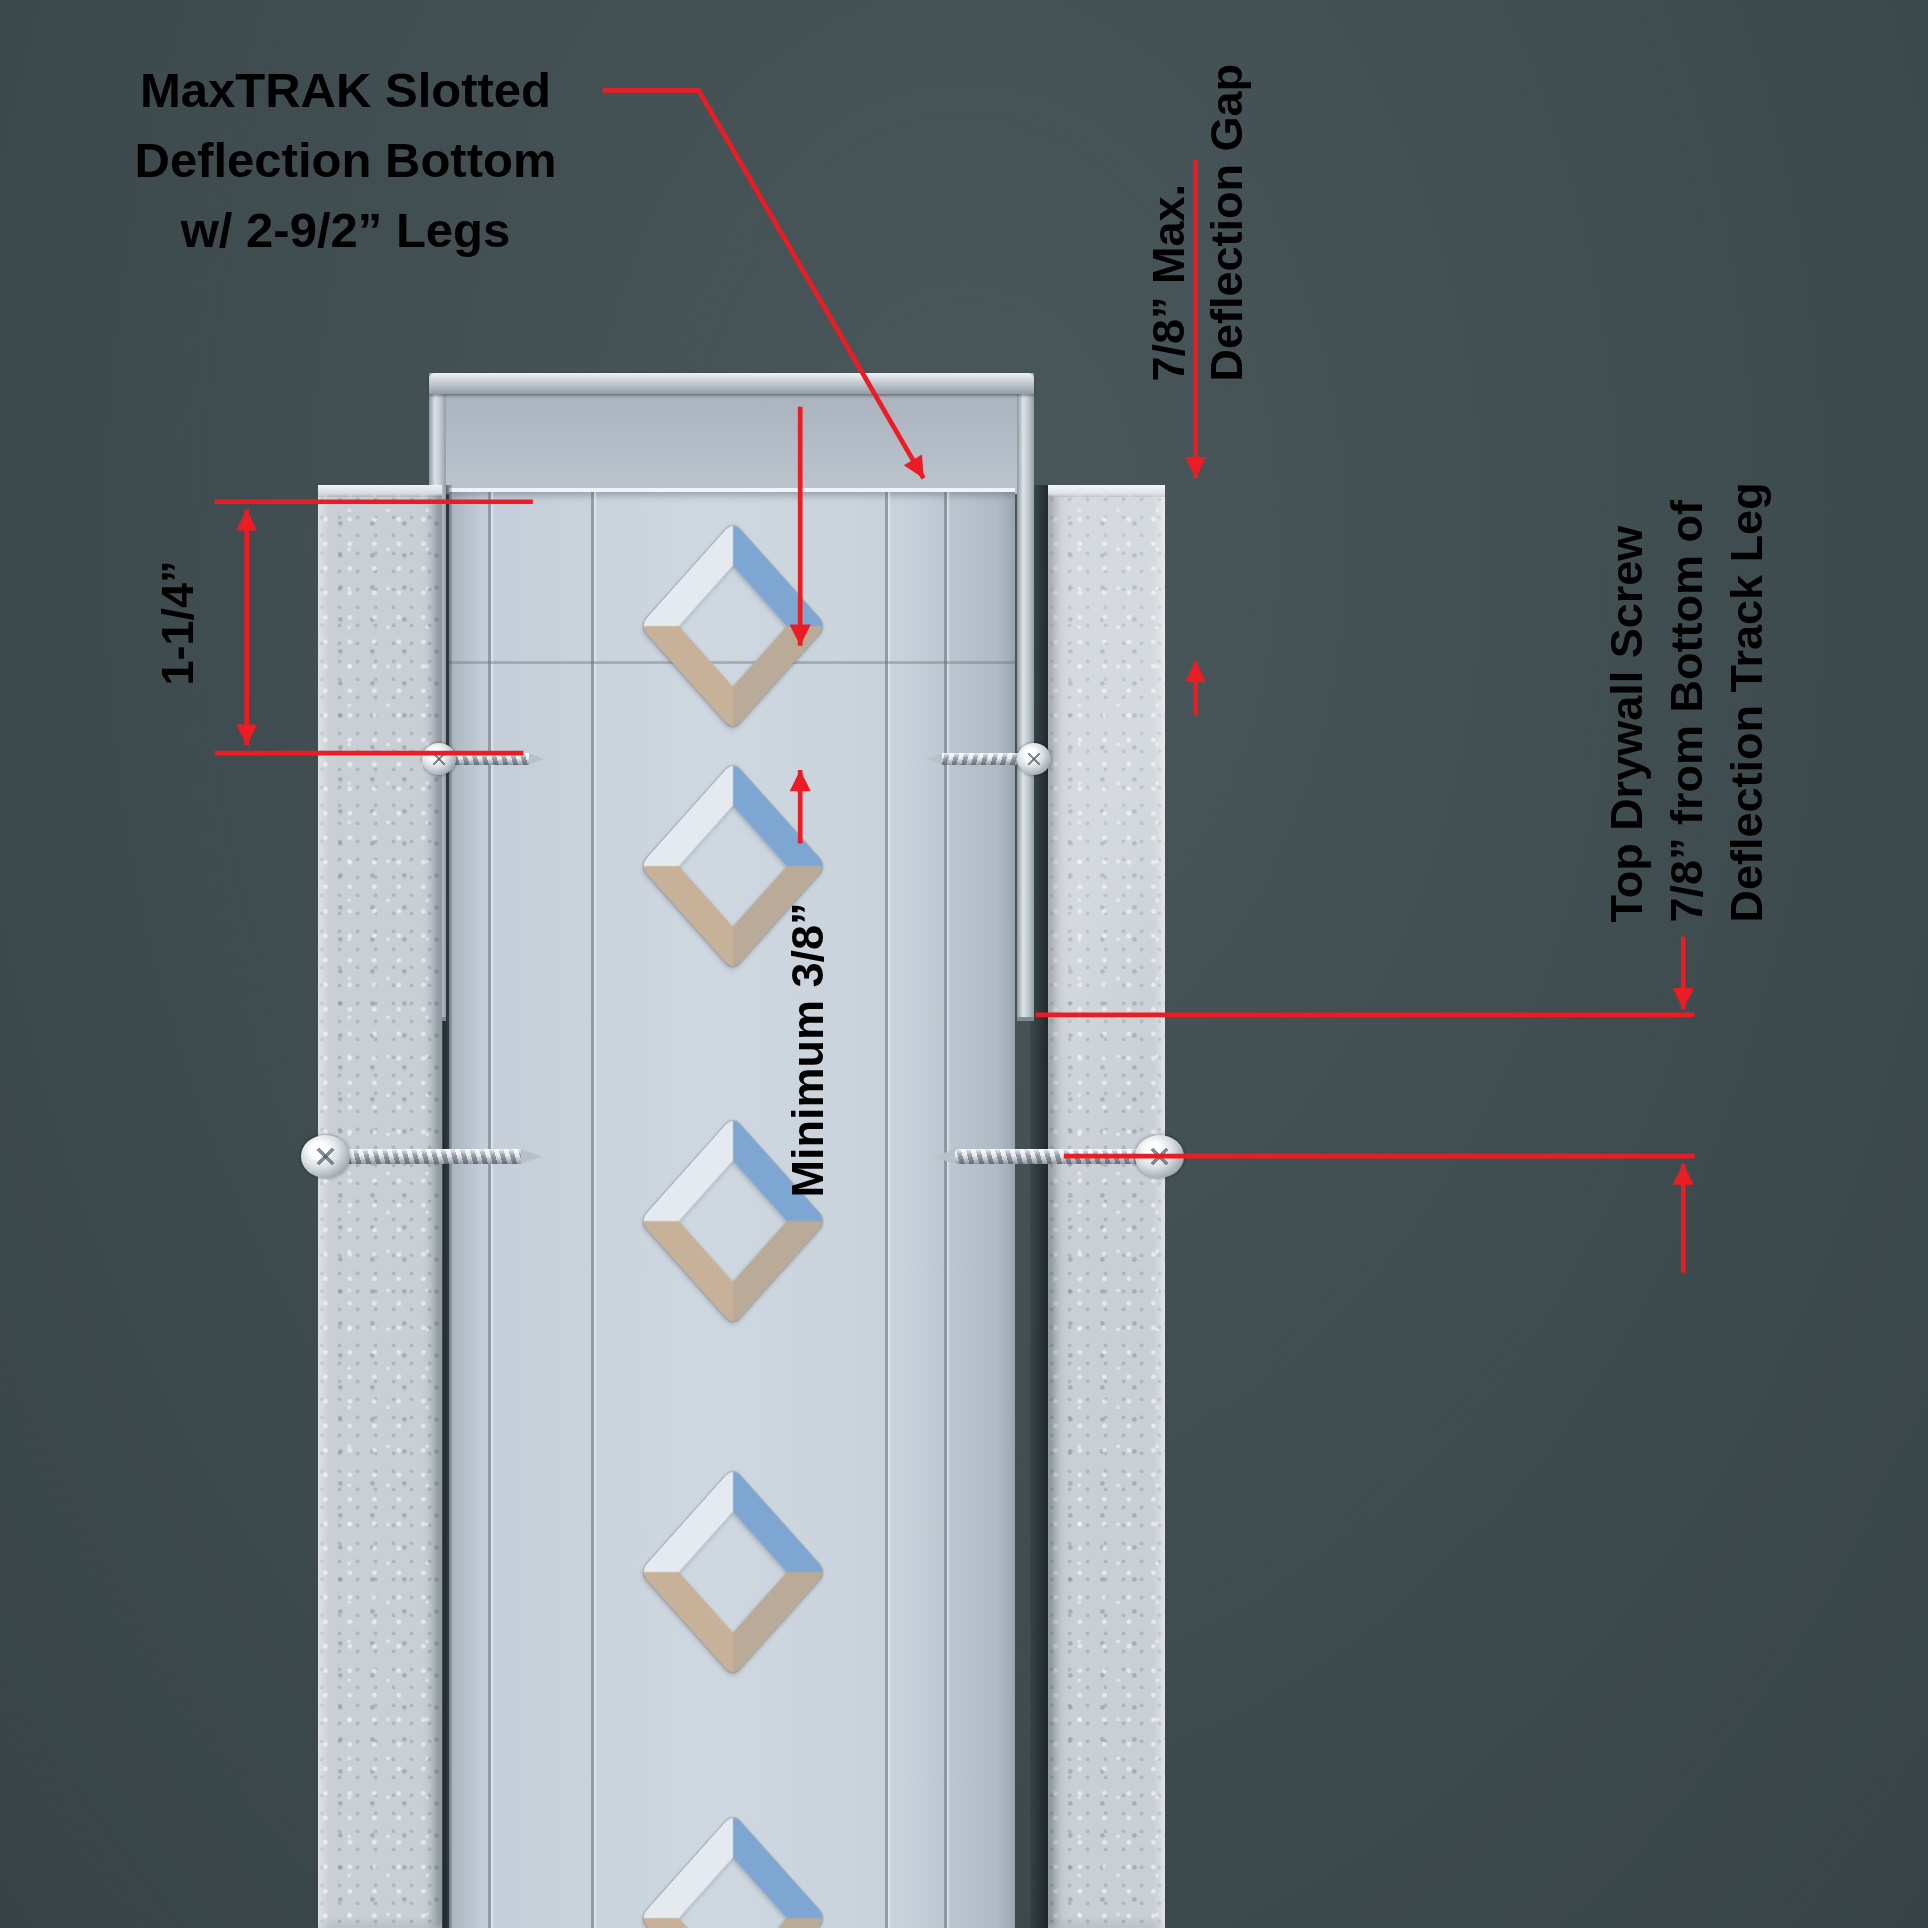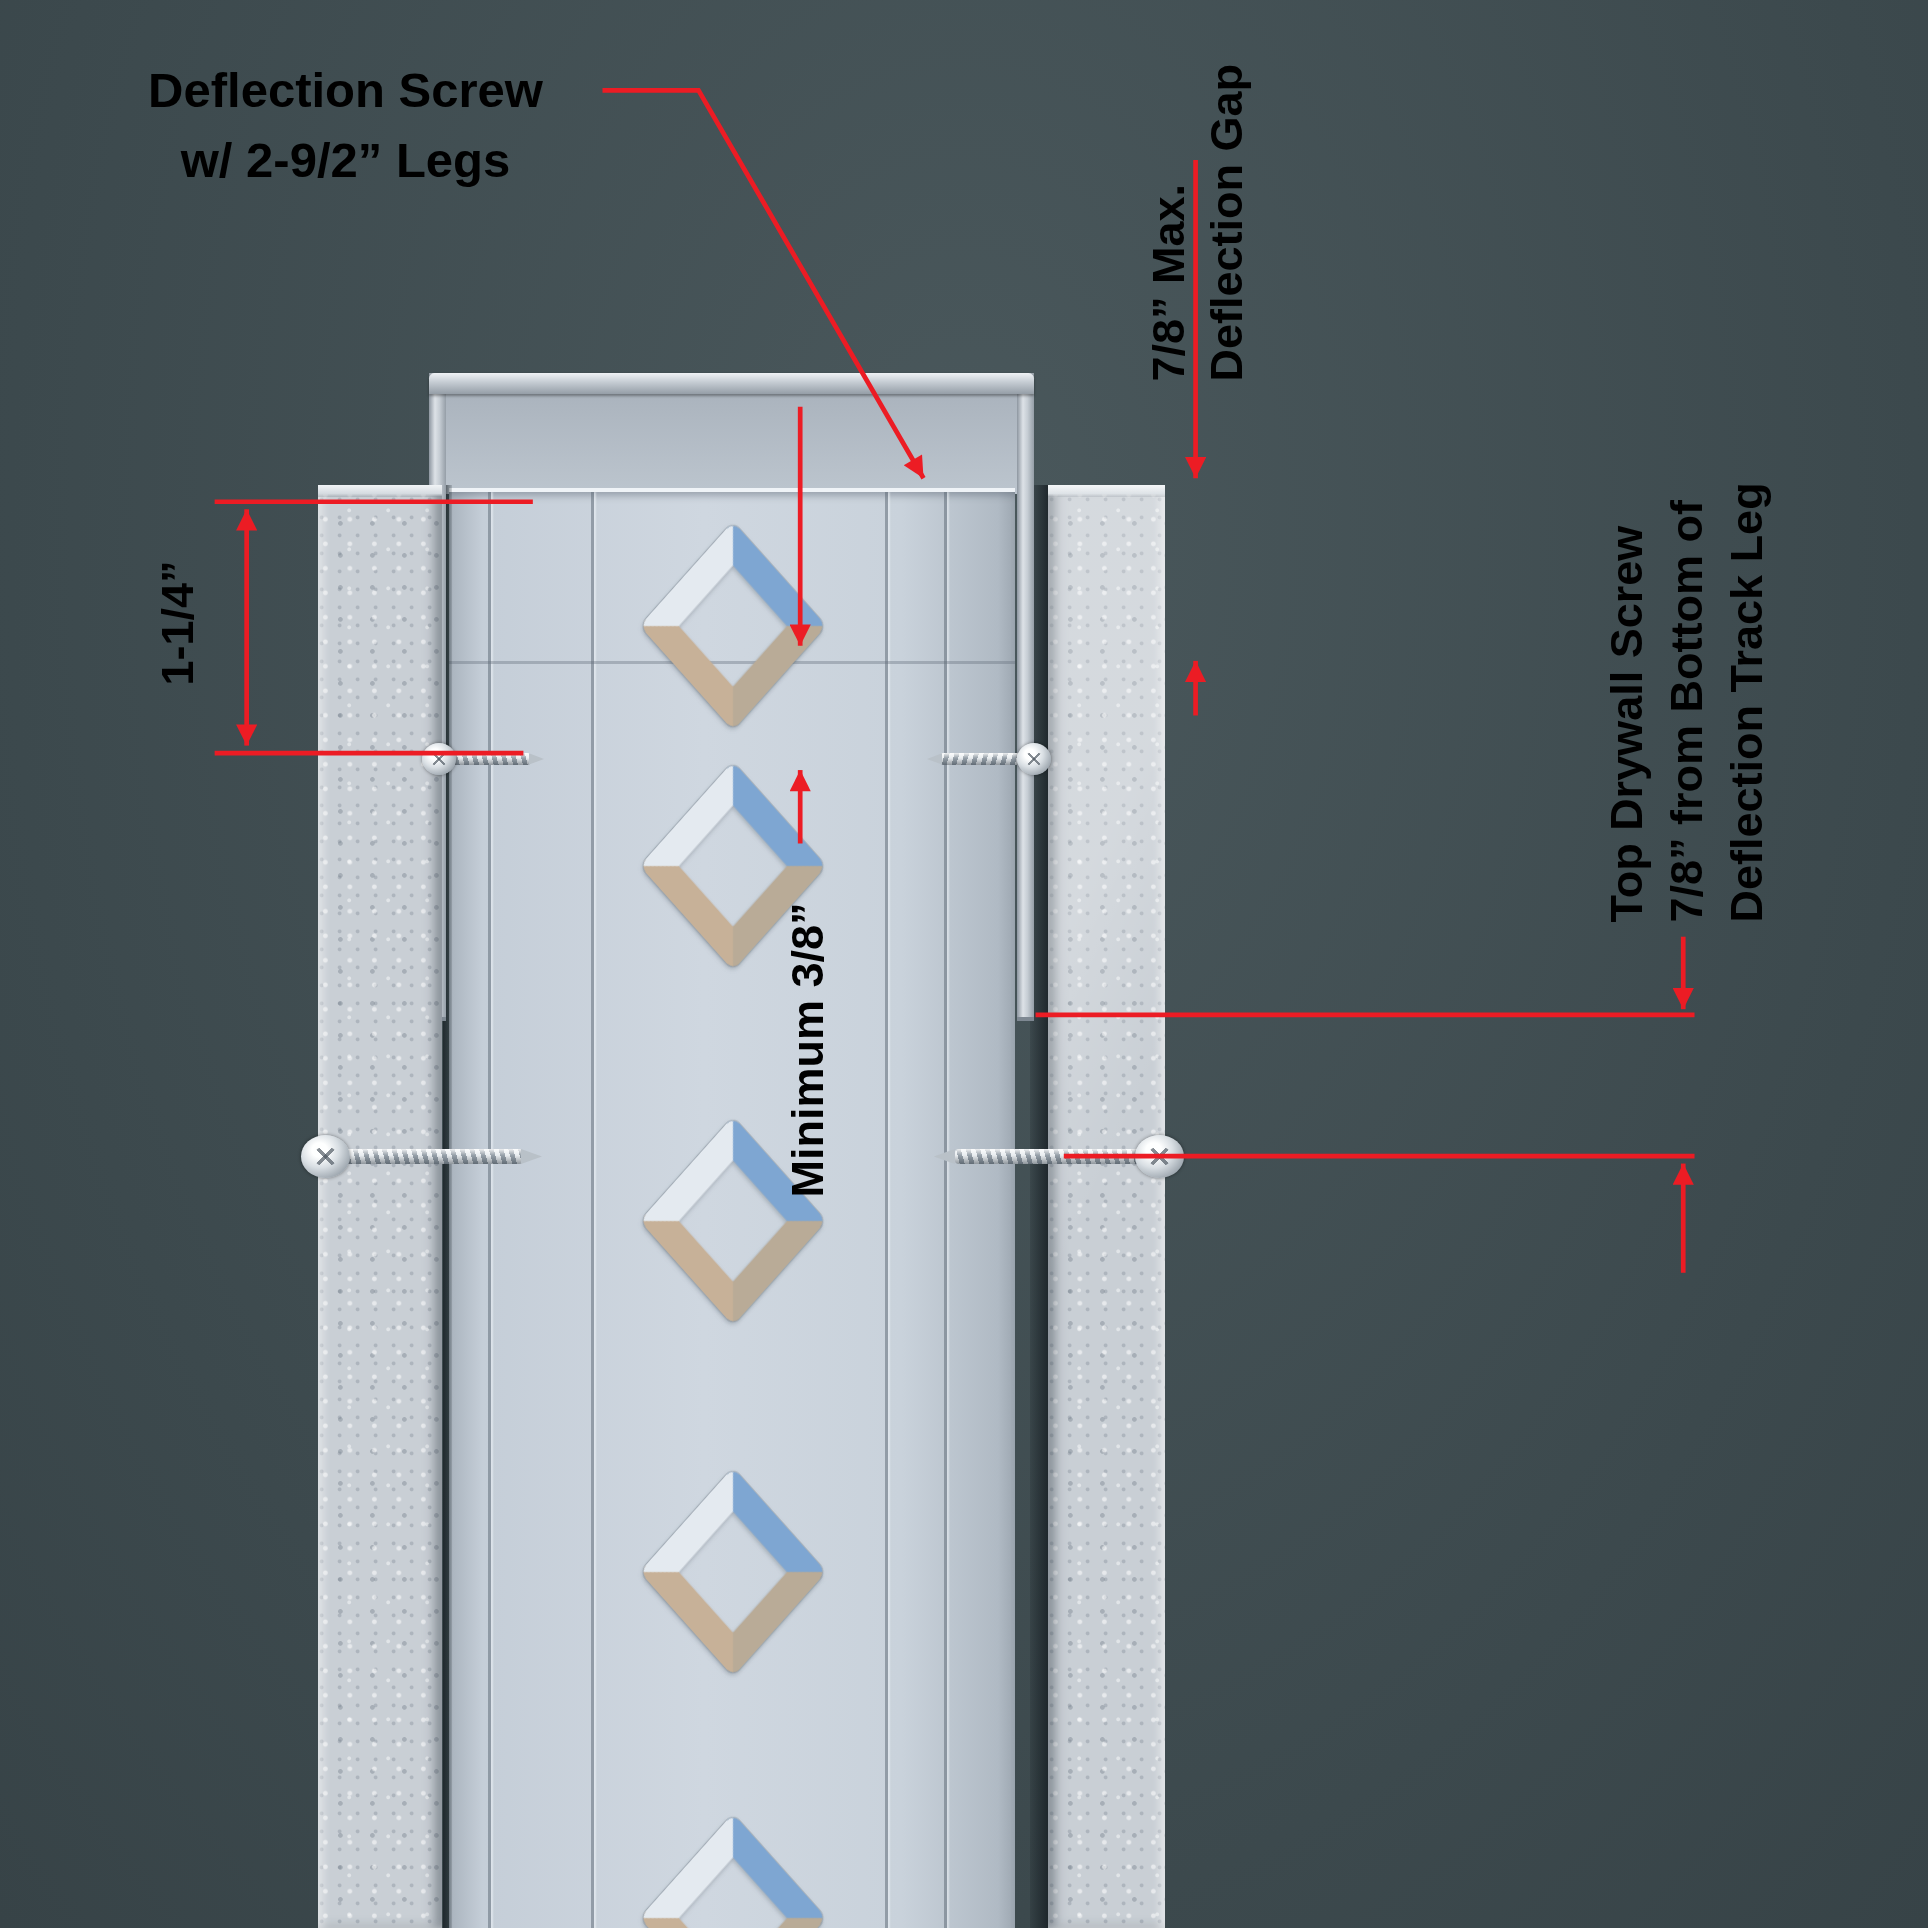--- a/index.html
+++ b/index.html
@@ -206,21 +206,22 @@
       <line x1="850" y1="432" x2="850" y2="686" marker-end="url(#arr)"></line>
       <line x1="850" y1="896" x2="850" y2="818" marker-end="url(#arr)"></line>
       <line x1="1100" y1="1078" x2="1800" y2="1078"></line>
       <line x1="1130" y1="1228" x2="1800" y2="1228"></line>
       <line x1="1788" y1="995" x2="1788" y2="1072" marker-end="url(#arr)"></line>
       <line x1="1788" y1="1352" x2="1788" y2="1236" marker-end="url(#arr)"></line>
     </g>
   </svg>
 
   <div class="label label-maxtrak">
-    <span>Deflection Screw</span>
+    <span>MaxTRAK Slotted</span>
+    <span>Deflection Bottom</span>
     <span>w/ 2-9/2” Legs</span>
   </div>
 
   <div class="label rot label-gap">
     <span>7/8” Max.</span>
     <span>Deflection Gap</span>
   </div>
 
   <div class="label rot label-screw">
     <span>Top Drywall Screw</span>

